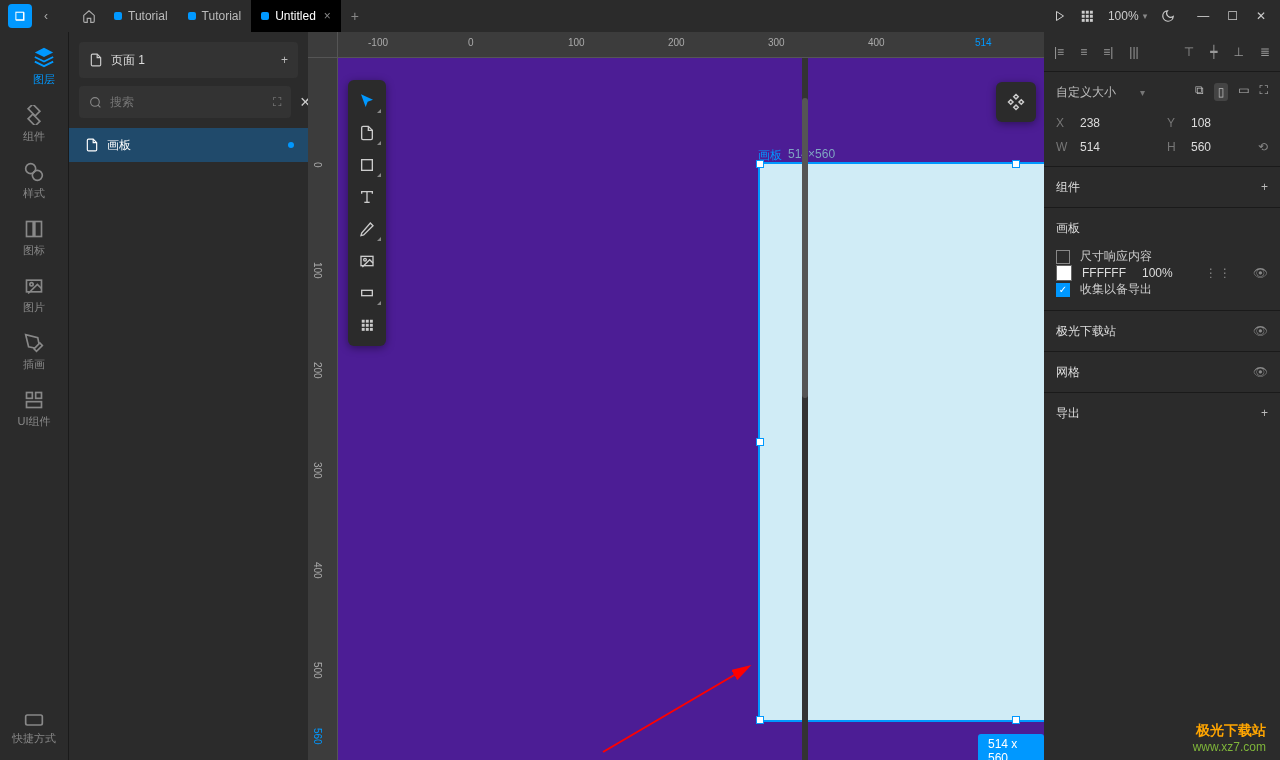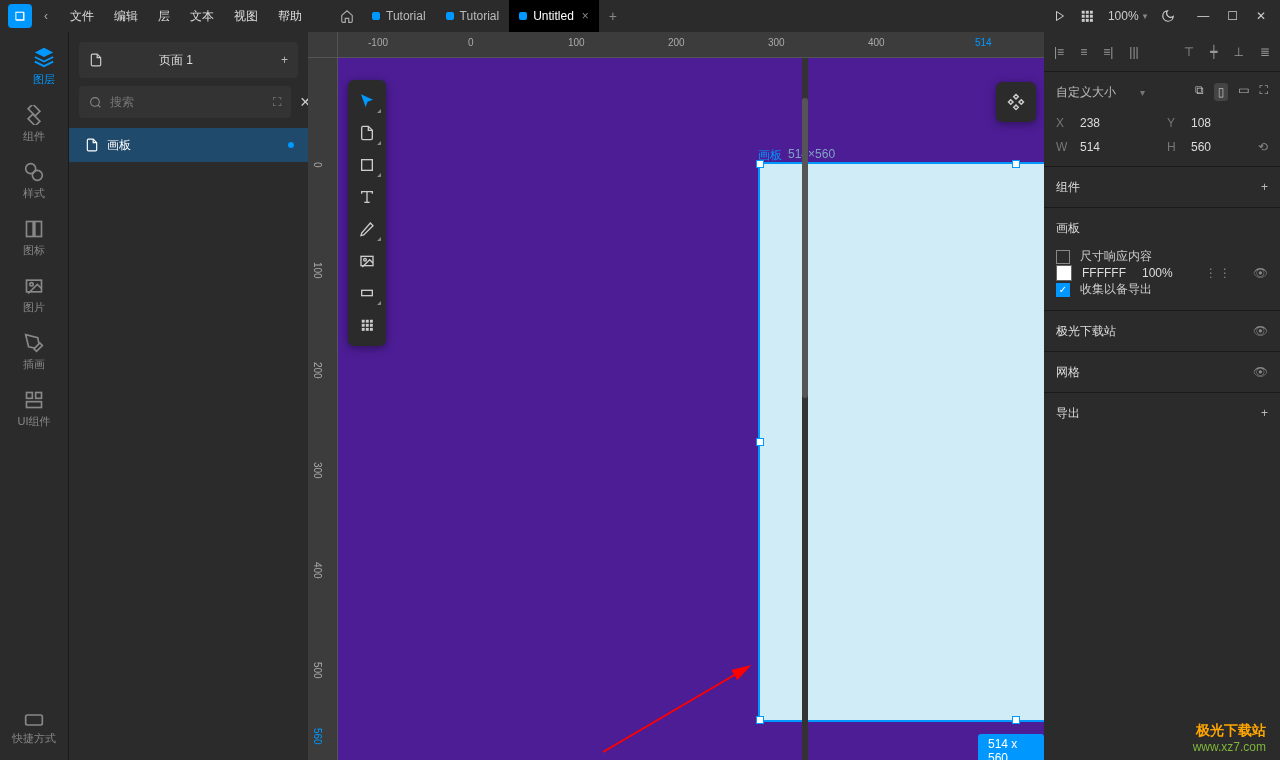--- a/index.html
+++ b/index.html
@@ -19,21 +19,21 @@
 .top-right { margin-left:auto; display:flex; align-items:center; gap:14px; padding-right:14px; }
 .top-right .ico { display:flex; align-items:center; gap:4px; color:#ccc; cursor:pointer; }
 .win-btns { display:flex; gap:18px; margin-left:8px; color:#ccc; }
 .body { display:flex; height:728px; }
 .sidebar { width:68px; background:#2b2b2b; display:flex; flex-direction:column; align-items:center; padding-top:14px; gap:18px; }
 .side-item { display:flex; flex-direction:column; align-items:center; gap:4px; color:#888; cursor:pointer; }
 .side-item.active { color:#0098ff;margin-left:20px; }
 .side-item .lbl { font-size:11px; }
 .side-bottom { margin-top:auto; margin-bottom:14px; }
 .panel-left { width:240px; background:#2b2b2b; display:flex; flex-direction:column; padding:10px 0; border-left:1px solid #1a1a1a; }
-.page-row { margin:0 10px; height:36px; background:#333; border-radius:4px; display:flex; align-items:center; padding:0 10px; color:#ddd; cursor:pointer;gap:48px; }
+.page-row { margin:0 10px; height:36px; background:#333; border-radius:4px; display:flex; align-items:center; padding:0 10px; color:#ddd; cursor:pointer; }
 .page-row .plus { margin-left:auto; color:#bbb; }
 .search-row { margin:8px 10px 0 10px; height:32px; display:flex; gap:8px; align-items:center; }
 .search-box { flex:1; height:32px; background:#333; border-radius:4px; display:flex; align-items:center; padding:0 10px; color:#888; gap:8px; }
 .search-box input { flex:1; background:transparent; border:none; outline:none; color:#ccc; font-size:12px; }
 .search-ico-r { margin-left:auto; color:#888; }
 .close-x { color:#ccc; cursor:pointer; font-size:14px; width:24px; text-align:center; }
 .layer-list { margin-top:10px; }
 .layer-item { height:34px; display:flex; align-items:center; padding:0 16px; gap:8px; background:#204a6b; color:#fff; cursor:pointer; position:relative; }
 .layer-item .dot { position:absolute; right:14px; width:6px; height:6px; border-radius:50%; background:#0098ff; }
 .canvas-area { flex:1; background:#4c1d95; position:relative; overflow:hidden; }
@@ -87,28 +87,20 @@
 .watermark { position:absolute; right:14px; bottom:6px; font-size:12px; color:#7fb53a; display:flex; flex-direction:column; align-items:flex-end; pointer-events:none; }
 .watermark .brand { color:#ffa500; font-weight:bold; font-size:14px; }
 svg { display:block; }
 </style>
 </head>
 <body>
 
 <div class="topbar">
   <div class="logo">❑</div>
   <div class="nav-arrow">‹</div>
-  <div class="menu">
-    <span>文件</span>
-    <span>编辑</span>
-    <span>层</span>
-    <span>文本</span>
-    <span>视图</span>
-    <span>帮助</span>
-  </div>
   <div class="tabs">
     <div class="home-tab">
       <svg width="14" height="14" viewBox="0 0 24 24" fill="none" stroke="#aaa" stroke-width="2">
           <path d="M3 11l9-8 9 8v10a2 2 0 0 1-2 2h-4v-7h-6v7H5a2 2 0 0 1-2-2z"></path>
         </svg>
     </div>
     <div class="tab">
         <span class="tab-dot"></span>
         <span>Tutorial</span>
       </div>

